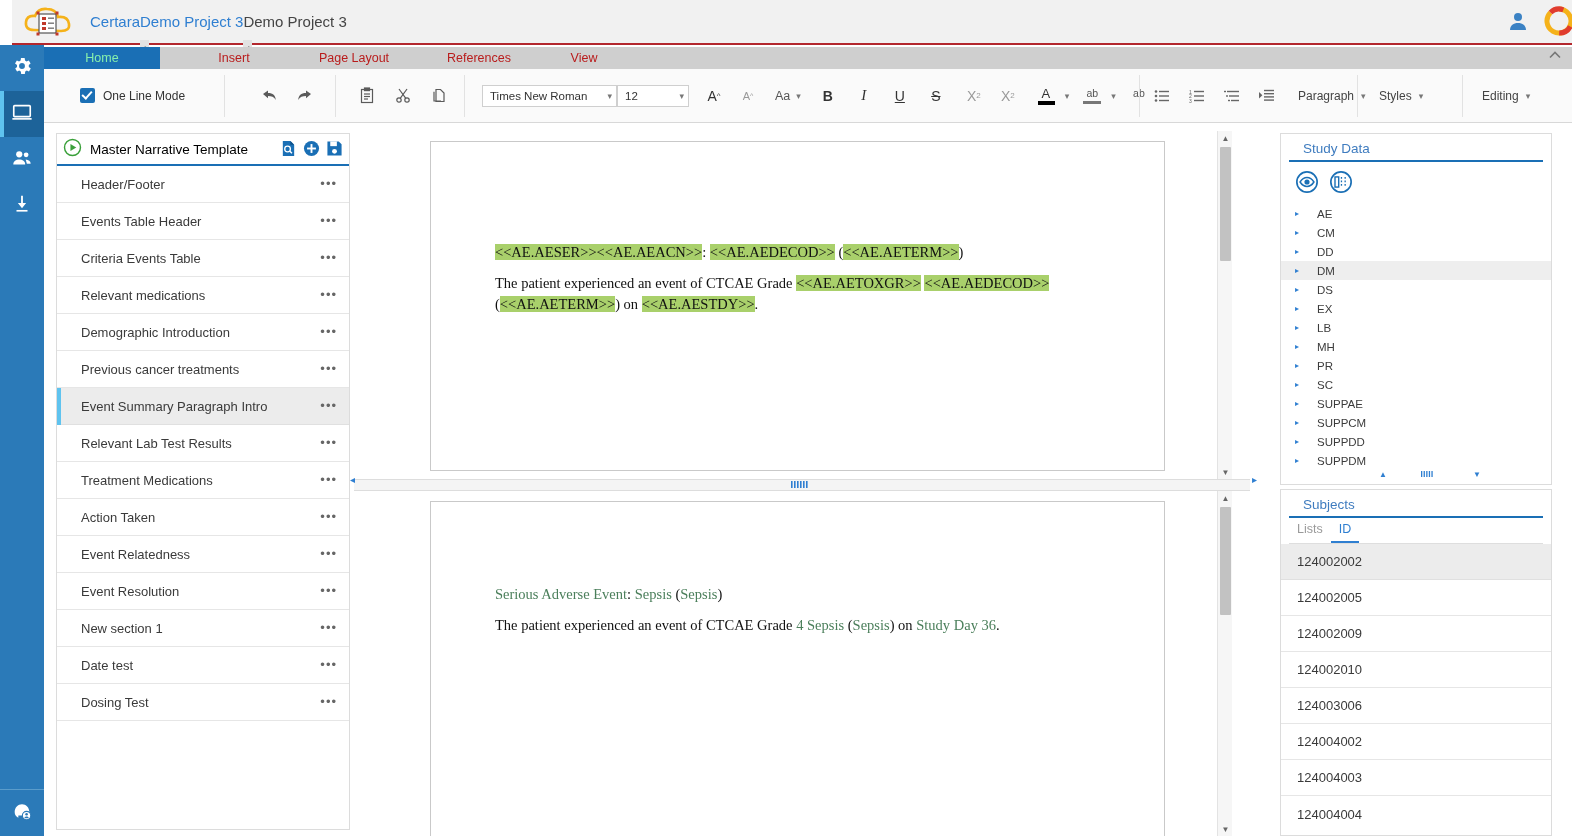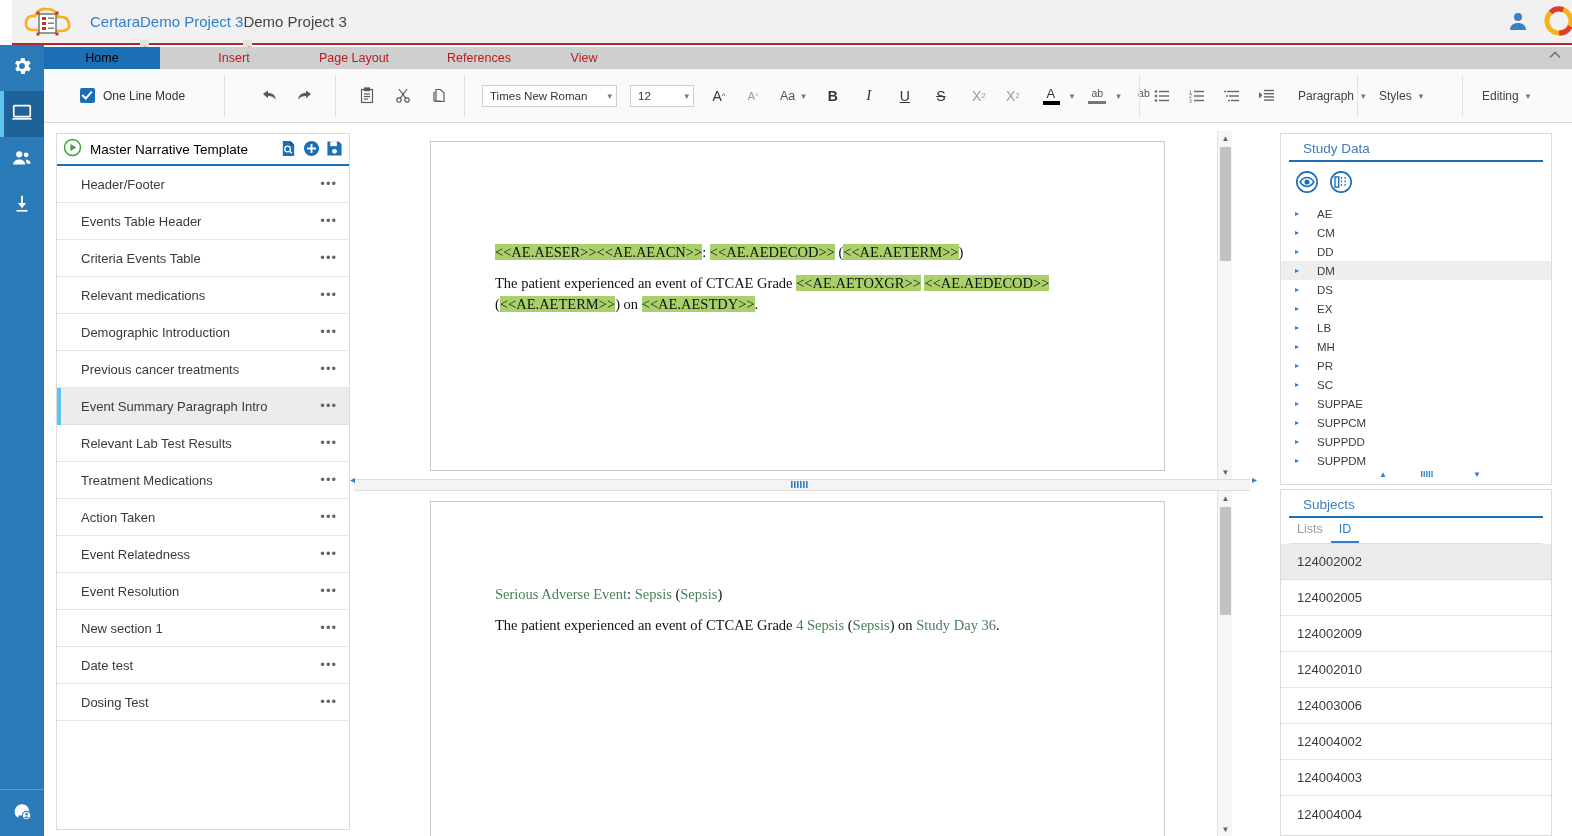--- a/index.html
+++ b/index.html
@@ -24,21 +24,21 @@
   .rail{position:absolute;left:0;top:45px;width:44px;height:791px;background:#2b7ab8;}
   .rail .r-item{position:relative;width:44px;height:46px;display:flex;align-items:center;justify-content:center;}
   .rail .r-item.sel{background:#1d6399;}
   .rail .r-item.sel:before{content:"";position:absolute;left:0;top:0;width:4px;height:46px;background:#5fc3ef;}
   .rail .r-bottom{position:absolute;left:0;bottom:0;width:44px;height:46px;display:flex;align-items:center;justify-content:center;border-top:1px solid #5a9ccb;}
 
   
   .ribbon{position:absolute;left:44px;top:47px;width:1528px;height:76px;background:#fafafa;border-bottom:1px solid #d8d8d8;box-sizing:border-box;}
   .tabstrip{position:absolute;left:0;top:0;width:1528px;height:22px;background:#cfcfcf;}
   .tab{position:absolute;top:0;height:22px;line-height:22px;font-size:12.5px;color:#b91c1c;text-align:center;cursor:default;}
-  .tab.active{background:#1a6fb5;color:#000000;}
+  .tab.active{background:#1a6fb5;color:#86efac;}
   .ribbon-collapse{position:absolute;right:10px;top:2px;font-size:12px;color:#666;}
   .rb{position:absolute;top:22px;height:53px;display:flex;align-items:center;}
   .sep{position:absolute;top:28px;width:1px;height:42px;background:#e2e2e2;}
   .chk{width:15px;height:15px;background:#1a6fb5;border-radius:2px;display:inline-block;position:relative;}
   .chk:after{content:"";position:absolute;left:4px;top:1px;width:4px;height:8px;border:solid #fff;border-width:0 2px 2px 0;transform:rotate(42deg);}
   .olm-label{font-size:12px;color:#333;margin-left:8px;}
   .icbtn{width:26px;height:26px;display:inline-flex;align-items:center;justify-content:center;color:#5a5a5a;font-size:14px;}
   .fontbox{height:22px;border:1px solid #cfcfcf;background:#fff;display:inline-flex;align-items:center;font-size:11.5px;color:#333;padding:0 4px 0 7px;box-sizing:border-box;}
   .fontbox .cv{margin-left:auto;color:#777;font-size:9px;}
   .grp-label{font-size:12px;color:#444;display:inline-flex;align-items:center;gap:7px;}
@@ -243,21 +243,21 @@
           </svg>
       </span>
     </div>
     <div class="sep" style="left:420px;"></div>
 
     <div class="rb" style="left:438px;">
       <span class="fontbox" style="width:135px;">
         <span>Times New Roman</span>
         <span class="cv">▾</span>
       </span>
-      <span class="fontbox" style="width:64px;margin-left:13px;">
+      <span class="fontbox" style="width:72px;">
         <span>12</span>
         <span class="cv">▾</span>
       </span>
       <span class="icbtn" style="margin-left:12px;">
         <span class="tb-txt" style="color:#333;">A</span>
           <sup style="font-size:8px;color:#333;">^</sup>
       </span>
       <span class="icbtn" style="margin-left:8px;">
         <span style="font-size:11px;color:#999;">A</span>
           <sup style="font-size:7px;color:#999;">^</sup>

